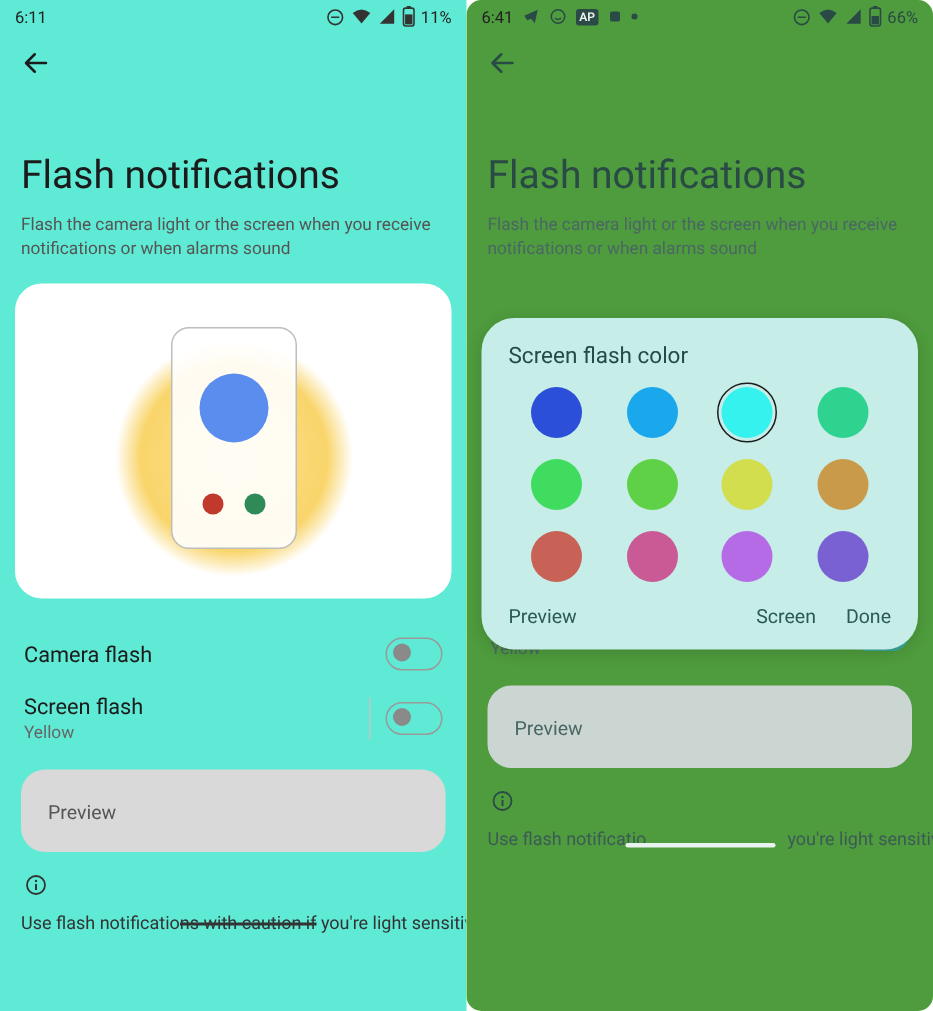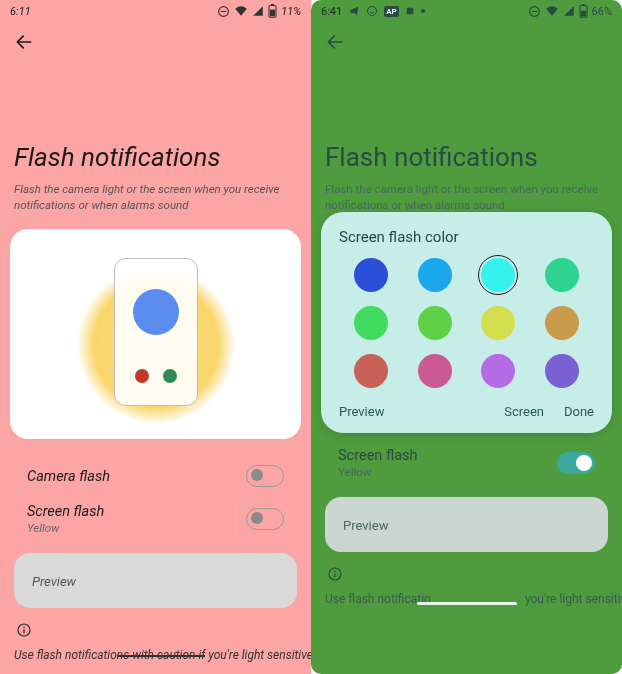--- a/index.html
+++ b/index.html
@@ -1,44 +1,44 @@
 <!DOCTYPE html>
 <html><head>
 <meta charset="utf-8">
 <style>
   * { box-sizing: border-box; margin: 0; padding: 0; font-family: Roboto, Arial, sans-serif; -webkit-font-smoothing: antialiased; }
   body { width: 622px; height: 674px; overflow: hidden; display: flex; background: #fff; }
   .pane { width: 311px; height: 674px; position: relative; overflow: hidden; }
-  .pane.left { background: #fca5a5; font-style: italic; }
+  .pane.left { background: #5eead4; }
   .pane.right { background: #bef264; border-radius: 10px; }
 
   .status-bar { height: 22px; display: flex; align-items: center; justify-content: space-between; padding: 0 10px; font-size: 11px; color: #222; }
   .status-left, .status-right { display: flex; align-items: center; gap: 4px; }
   .status-right svg { display: block; }
   .sb-dot { width:4px; height:4px; border-radius:50%; background:#444; }
 
   .back-row { padding: 8px 12px 0 12px; }
   .back-btn { width: 24px; height: 24px; display:flex; align-items:center; justify-content:center; }
 
   .spacer-top { height: 48px; }
-  .title { font-size: 26px; font-weight: 400; color: #1b1b1b; padding: 0 14px 10px 14px; margin-top: 40px; }
+  .title { font-size: 26px; font-weight: 400; color: #1b1b1b; padding: 0 14px 10px 14px; }
   .pane.right .title { color: #2a4a46; }
   .subtitle { font-size: 11.5px; color: #555; padding: 0 14px 16px 14px; line-height: 1.35; }
   .pane.right .subtitle { color: #4a6764; }
 
   .illus-card { margin: 0 10px 18px 10px; background: #fff; border-radius: 18px; padding: 18px 0 22px 0; display:flex; align-items:center; justify-content:center; position:relative; }
   .illus-wrap { position:relative; width: 160px; height: 170px; display:flex; align-items:center; justify-content:center; }
   .illus-glow { position:absolute; width: 160px; height: 160px; border-radius: 50%; background: radial-gradient(circle, #fce08a 0%, #f9d56b 55%, rgba(249,213,107,0) 70%); top: 18px; left: 0; }
   .illus-phone { position:relative; width: 84px; height: 148px; border: 1.5px solid #bdbdbd; border-radius: 12px; background: rgba(255,255,255,0.9); display:flex; flex-direction:column; align-items:center; }
   .blue-circle { width: 46px; height: 46px; border-radius:50%; background:#5b8def; margin-top: 30px; }
   .small-dots { display:flex; gap: 14px; margin-top: 34px; }
   .dot-red { width:14px; height:14px; border-radius:50%; background:#c0392b; }
   .dot-green { width:14px; height:14px; border-radius:50%; background:#2e8b57; }
 
-  .setting-row { display:flex; align-items:center; justify-content:space-between; padding: 8px 27px; }
+  .setting-row { display:flex; align-items:center; justify-content:space-between; padding: 8px 16px; }
   .setting-text { display:flex; flex-direction:column; }
   .setting-label { font-size: 14.5px; color: #1b1b1b; }
   .setting-sub { font-size: 11.5px; color: #666; margin-top:1px; }
   .pane.right .setting-label { color:#2a4a46; }
   .pane.right .setting-sub { color:#4a6764; }
   .row-divider { width:1px; height:28px; background:#c4c4c4; margin-right:10px; }
   .row-right { display:flex; align-items:center; }
 
   .toggle { width: 38px; height: 22px; border-radius: 11px; position:relative; }
   .toggle.off { border: 1.5px solid #9a9a9a; background: transparent; }

